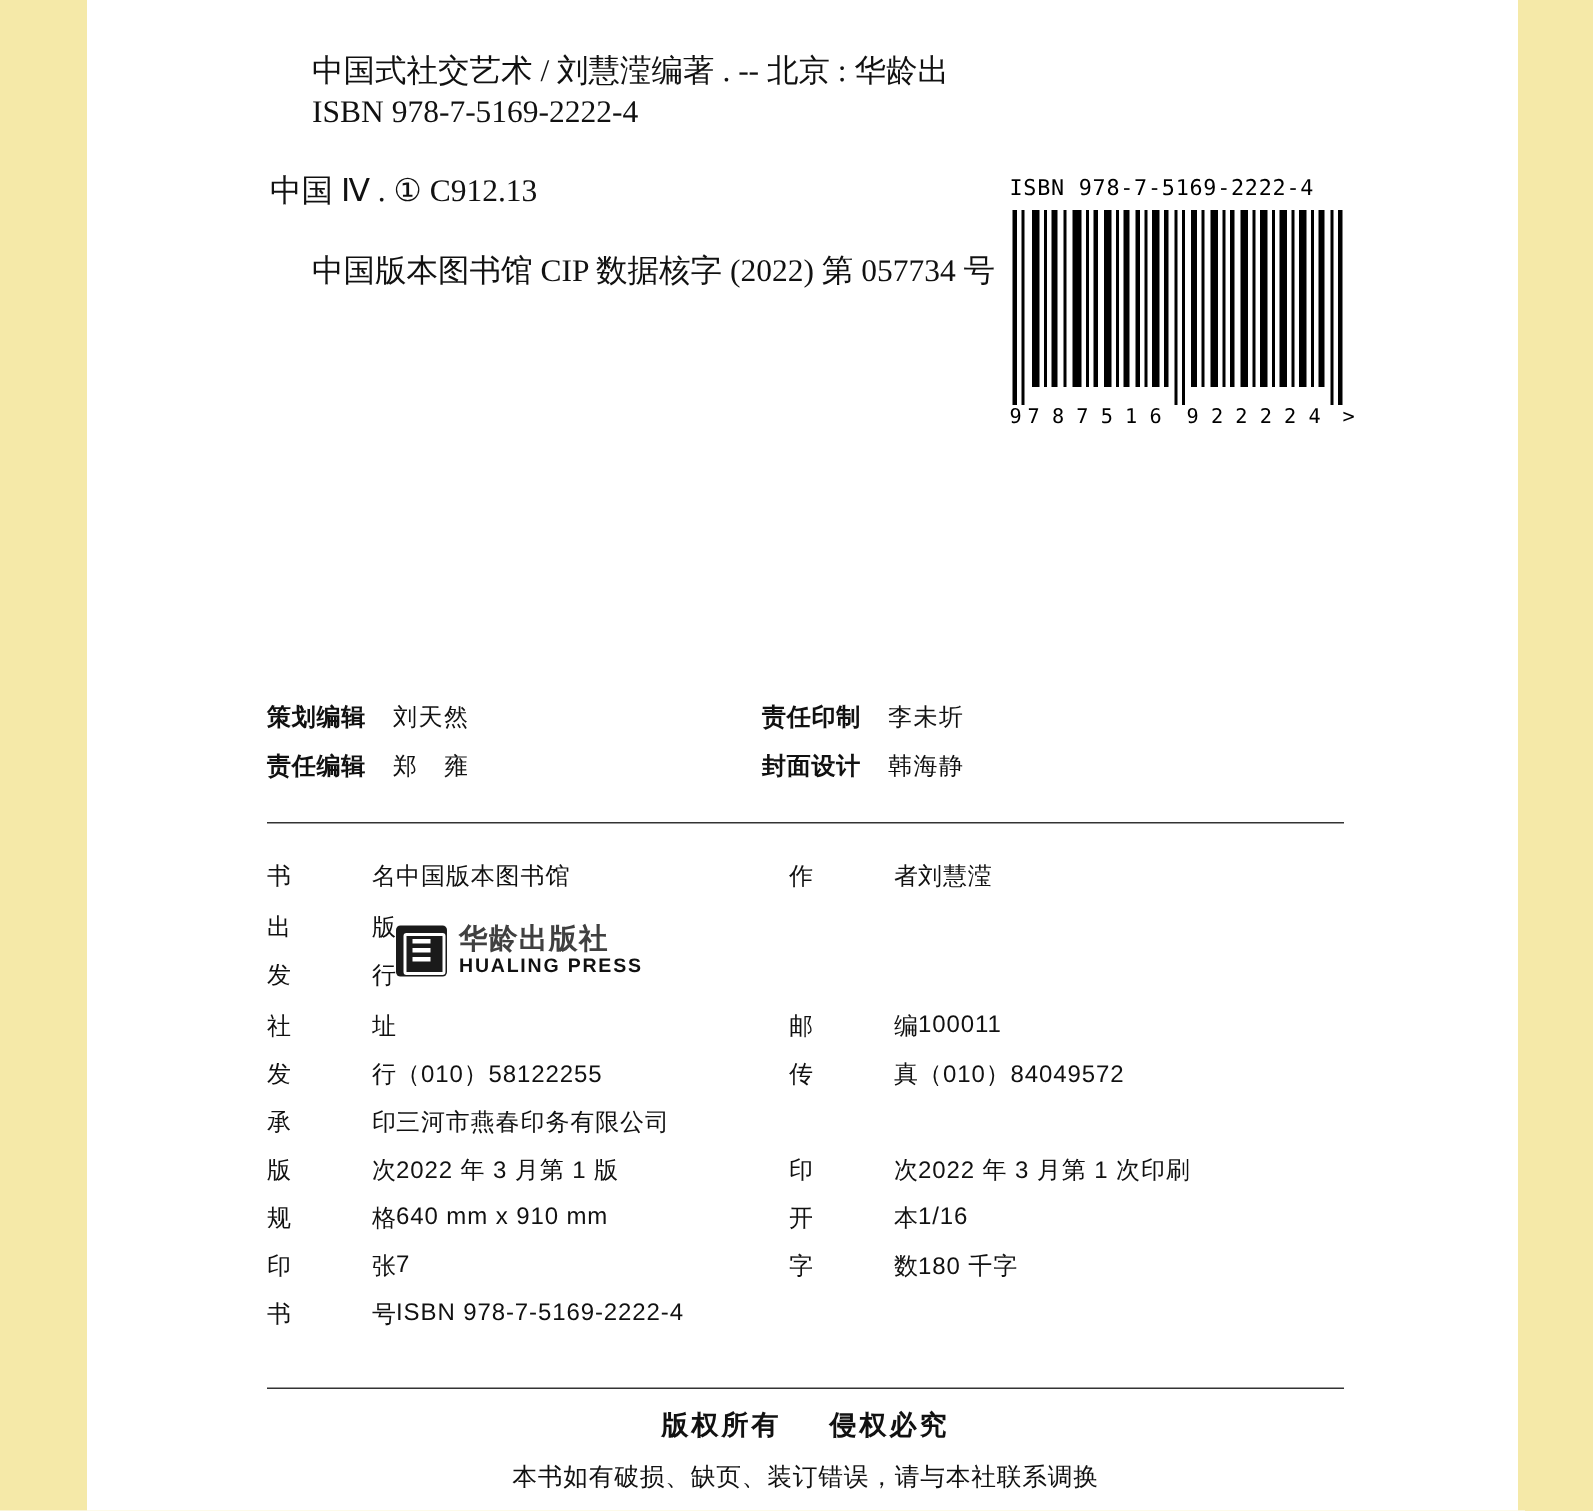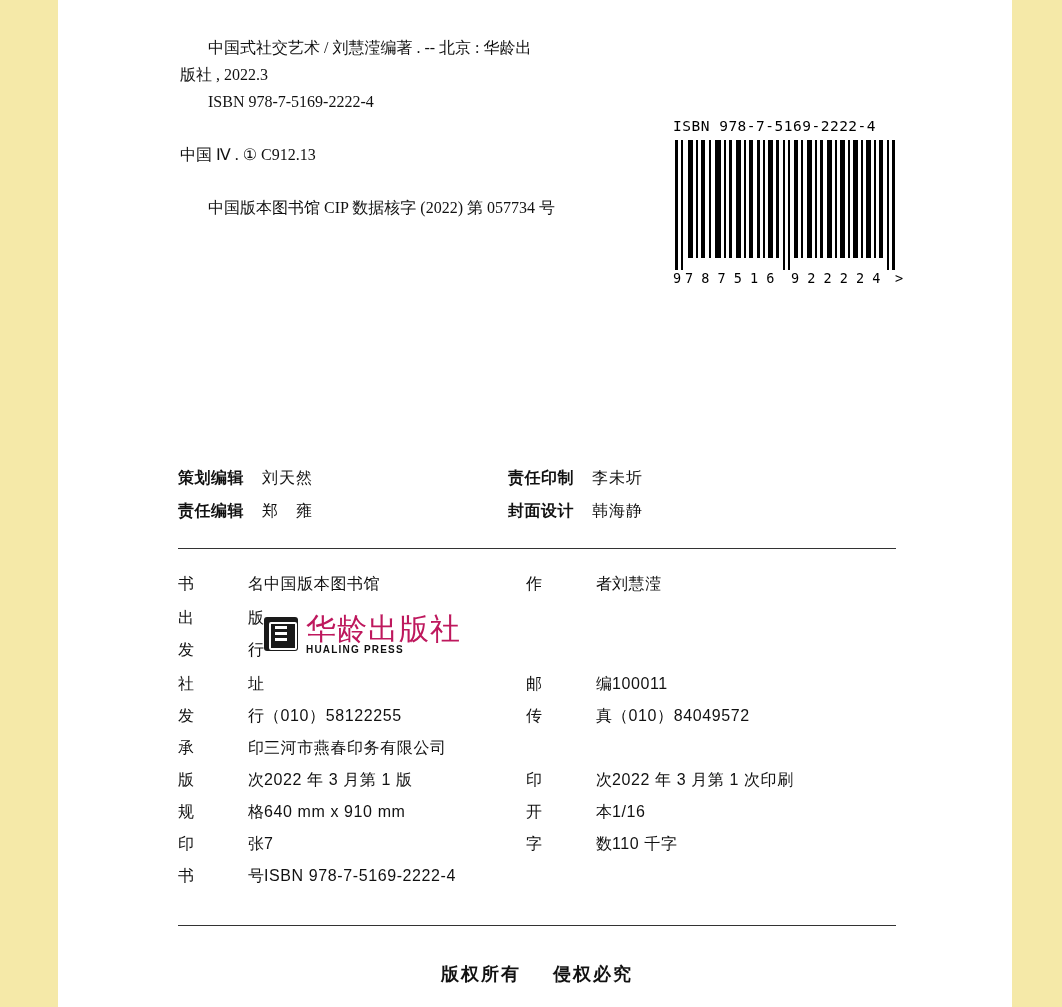--- a/index.html
+++ b/index.html
@@ -32,21 +32,21 @@
   
   .cip {
     position: absolute;
     left: 122px;
     top: 0;
     width: 440px;
     font-family: "Liberation Serif", serif;
     color: #111;
   }
   .cip-line {
-    font-size: 16px;
+    font-size: 21px;
     line-height: 27px;
     white-space: pre;
   }
   .cip-line.indent { text-indent: 28px; }
   .cip-gap-1 { height: 34px; }
   .cip-gap-2 { height: 26px; }
   .cip-gap-3 { height: 26px; }
 
   
   .barcode-box {
@@ -199,41 +199,40 @@
     width: 12px; height: 3px;
     background: #fff;
     box-shadow: 0 6px 0 #fff, 0 12px 0 #fff;
   }
   .pub-names {
     display: flex;
     flex-direction: column;
     line-height: 1.05;
   }
   .pub-cn {
-    font-size: 30px;
-    font-weight: normal;
+    font-size: 19px;
+    font-weight: bold;
     letter-spacing: 1px;
-    color: #be185d;
+    color: #404040;
   }
   .pub-en {
-    font-size: 10px;
+    font-size: 13px;
     font-weight: bold;
     letter-spacing: 1.2px;
     color: #111;
   }
 
   
   .footer {
     position: absolute;
     left: 120px;
     top: 938px;
     width: 718px;
     text-align: center;
     color: #111;
-    margin-top: 24px;
   }
   .footer-main {
     font-size: 18px;
     font-weight: bold;
     letter-spacing: 2px;
     margin-bottom: 12px;
   }
   .footer-sub {
     font-size: 16.5px;
     letter-spacing: 0.5px;
@@ -242,21 +241,20 @@
 </style>
 </head>
 <body>
 
 <div class="page">
   <div class="content">
 
     <div class="cip">
       <div class="cip-gap-1"></div>
       <div class="cip-line indent">中国式社交艺术 / 刘慧滢编著 . -- 北京 : 华龄出</div>
-      <div class="cip-line">版社 , 2022.3</div>
       <div class="cip-line indent">ISBN 978-7-5169-2222-4</div>
       <div class="cip-gap-2"></div>
       <div class="cip-line">中国 Ⅳ . ① C912.13</div>
       <div class="cip-gap-3"></div>
       <div class="cip-line indent">中国版本图书馆 CIP 数据核字 (2022) 第 057734 号</div>
     </div>
 
     <div class="barcode-box">
       <div class="barcode-isbn">ISBN 978-7-5169-2222-4</div>
       <div class="bars">
@@ -452,21 +450,21 @@
               <span>印</span>
               <span>张</span>
             </div>
           <div class="info-value">7</div>
         </div>
         <div class="info-cell">
           <div class="info-label">
               <span>字</span>
               <span>数</span>
             </div>
-          <div class="info-value">110 千字</div>
+          <div class="info-value">180 千字</div>
         </div>
       </div>
 
       <div class="info-row">
         <div class="info-cell left">
           <div class="info-label">
               <span>书</span>
               <span>号</span>
             </div>
           <div class="info-value">ISBN 978-7-5169-2222-4</div>
@@ -476,16 +474,17 @@
     </div>
 
     <div class="rule rule-bottom"></div>
 
     <div class="footer">
       <div class="footer-main">
         <span>版权所有</span>
         <span class="fm-gap"></span>
         <span>侵权必究</span>
       </div>
+      <div class="footer-sub">本书如有破损、缺页、装订错误，请与本社联系调换</div>
     </div>
 
   </div>
 </div>
 
 </body></html>

